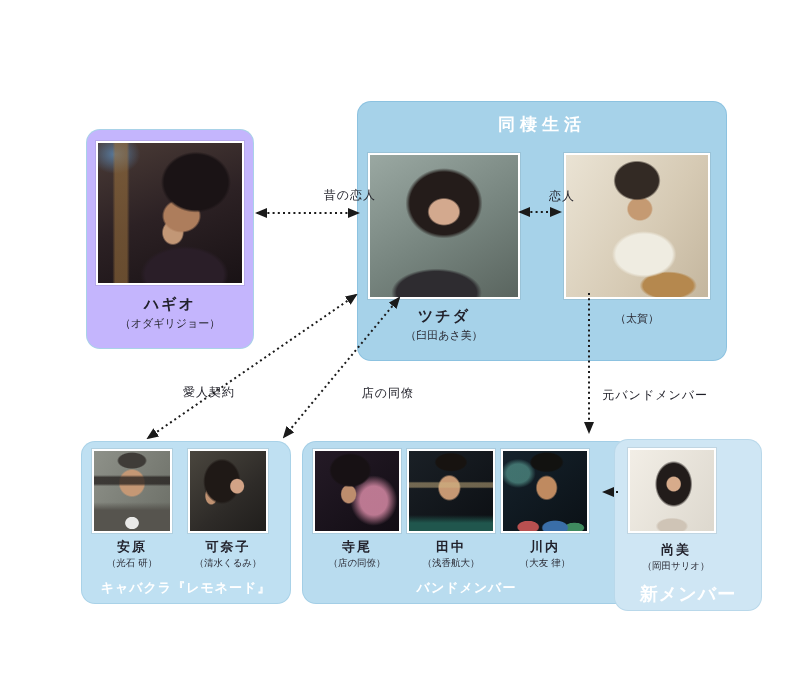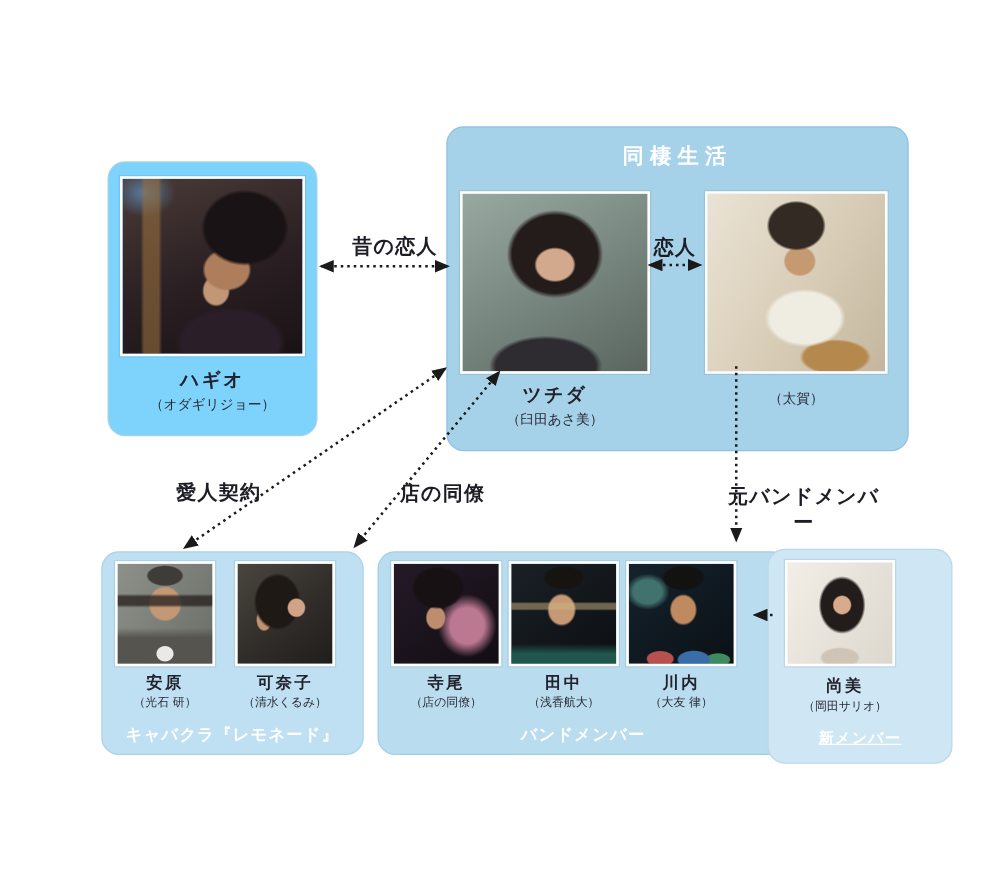--- a/index.html
+++ b/index.html
@@ -3,21 +3,21 @@
 <meta charset="utf-8">
 <title>相関図</title>
 <style>
   * { margin:0; padding:0; box-sizing:border-box; }
   html,body { background:#ffffff; }
   body { font-family:"DejaVu Sans","Liberation Sans",sans-serif; }
   #canvas { position:relative; width:800px; height:698px; background:#ffffff; overflow:hidden; }
 
   .group-box { position:absolute; border-radius:13px; }
   .box-main   { left:358px; top:90px;  width:368px; height:258px; background:#a6d2e9; box-shadow:0 0 0 1px #8cc2e0;margin-top:12px; }
-  .box-hagio  { left:87px;  top:130px; width:166px; height:218px; background:#7dd3fc; box-shadow:0 0 0 1px #a9d2e8; }
+  .box-hagio  { left:87px;  top:130px; width:166px; height:218px; background:#c4b5fd; box-shadow:0 0 0 1px #a9d2e8; }
   .box-cabaret{ left:82px;  top:442px; width:208px; height:161px; background:#bfe0f2; box-shadow:0 0 0 1px #a9d2e8; }
   .box-band   { left:303px; top:442px; width:327px; height:161px; background:#b9dcef; box-shadow:0 0 0 1px #a3cee6; }
   .box-naomi  { left:615px; top:440px; width:146px; height:170px; background:#cfe6f4; box-shadow:0 0 0 1px #b9d8ea; }
 
   .box-title { position:absolute; left:0; right:0; top:11px; text-align:center;
                color:#ffffff; font-weight:bold; font-size:17px; letter-spacing:5px; }
 
   .photo { position:absolute; border:2px solid #ffffff; box-shadow:0 0 0 1px rgba(0,0,0,0.07); }
 
   .name-block { position:absolute; text-align:center; color:#22222c; }
@@ -25,22 +25,22 @@
   .actor-name { color:#2a2a34; line-height:1.2; }
 
   .nm-lg .char-name { font-size:15px; letter-spacing:2px; }
   .nm-lg .actor-name{ font-size:11px; margin-top:4px; }
   .nm-sm .char-name { font-size:13px; letter-spacing:2px; }
   .nm-sm .actor-name{ font-size:9.5px; margin-top:3px; }
 
   .group-footer { position:absolute; left:0; right:0; text-align:center;
                   color:#ffffff; font-weight:bold; font-size:13px; letter-spacing:1px; }
 
-  .rel-label { position:absolute; text-align:center; color:#1d1d26;
-               font-weight:bold; font-size:16px; letter-spacing:1px; }
+  .rel-label { position:absolute; text-align:right; color:#1d1d26;
+               font-weight:normal; font-size:12px; letter-spacing:1px; }
 
   #arrow-layer { position:absolute; left:0; top:0; pointer-events:none; }
 
   
   .ph-hagio { background:
     radial-gradient(ellipse 38% 34% at 68% 28%, #1a1315 0 58%, transparent 64%),
     radial-gradient(ellipse 20% 18% at 58% 52%, #ad7d5c 0 60%, transparent 68%),
     radial-gradient(ellipse 12% 14% at 52% 64%, #c29776 0 55%, transparent 65%),
     radial-gradient(ellipse 45% 30% at 60% 94%, #2a1e28 0 60%, transparent 68%),
     linear-gradient(90deg, transparent 10%, rgba(150,110,60,0.6) 12% 20%, transparent 22%),
@@ -153,21 +153,21 @@
     </div>
     <div class="group-footer" style="top:137px;">バンドメンバー</div>
   </div>
 
   <div class="group-box box-naomi">
     <div class="photo ph-naomi" style="left:13px; top:8px; width:88px; height:85px;"></div>
     <div class="name-block nm-sm" style="left:0; top:103px; width:122px;">
       <div class="char-name">尚美</div>
       <div class="actor-name">（岡田サリオ）</div>
     </div>
-    <div class="group-footer" style="top:142px; font-size:12px;text-decoration:underline;">新メンバー</div>
+    <div class="group-footer" style="top:142px; font-size:18px;">新メンバー</div>
   </div>
 
   <svg id="arrow-layer" width="800" height="698" viewBox="0 0 800 698">
     <defs>
       <marker id="ah" markerUnits="userSpaceOnUse" markerWidth="12" markerHeight="10" refX="10" refY="5" orient="auto-start-reverse">
         <path d="M0,0 L12,5 L0,10 Z" fill="#1a1a1a"></path>
       </marker>
     </defs>
     <path d="M257,213 L358,213" stroke="#1a1a1a" stroke-width="2" stroke-dasharray="2 3.2" fill="none" marker-start="url(#ah)" marker-end="url(#ah)"></path>
     <path d="M520,212 L560,212" stroke="#1a1a1a" stroke-width="2" stroke-dasharray="2 3.2" fill="none" marker-start="url(#ah)" marker-end="url(#ah)"></path>

